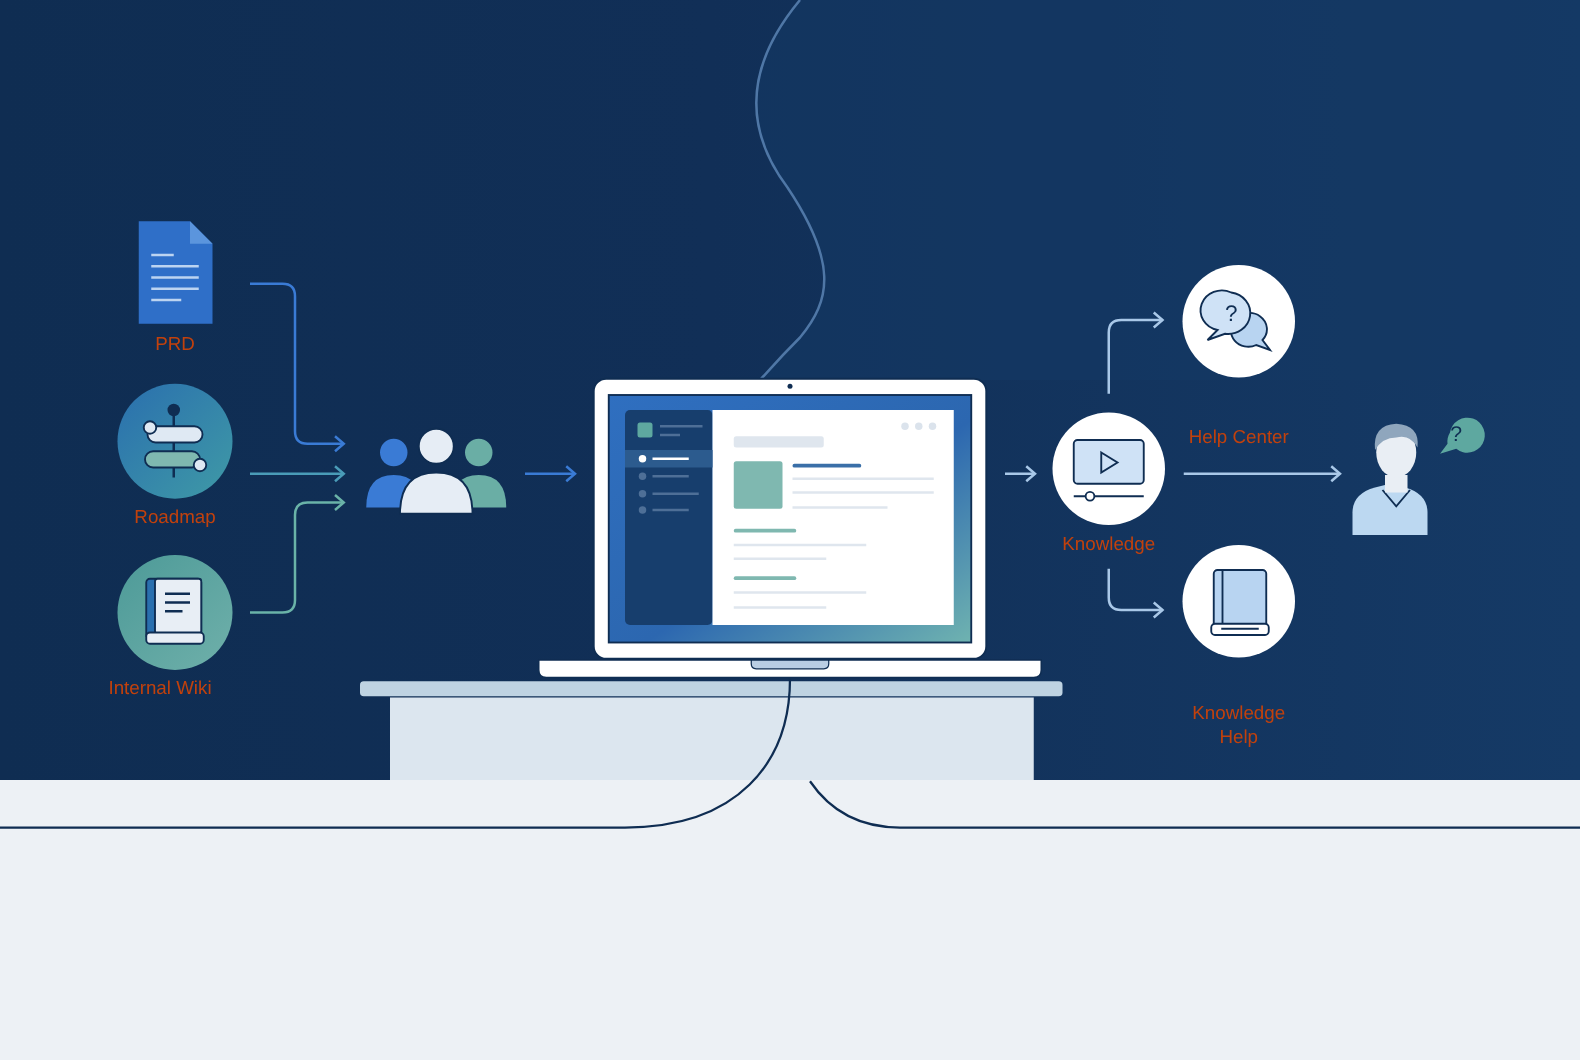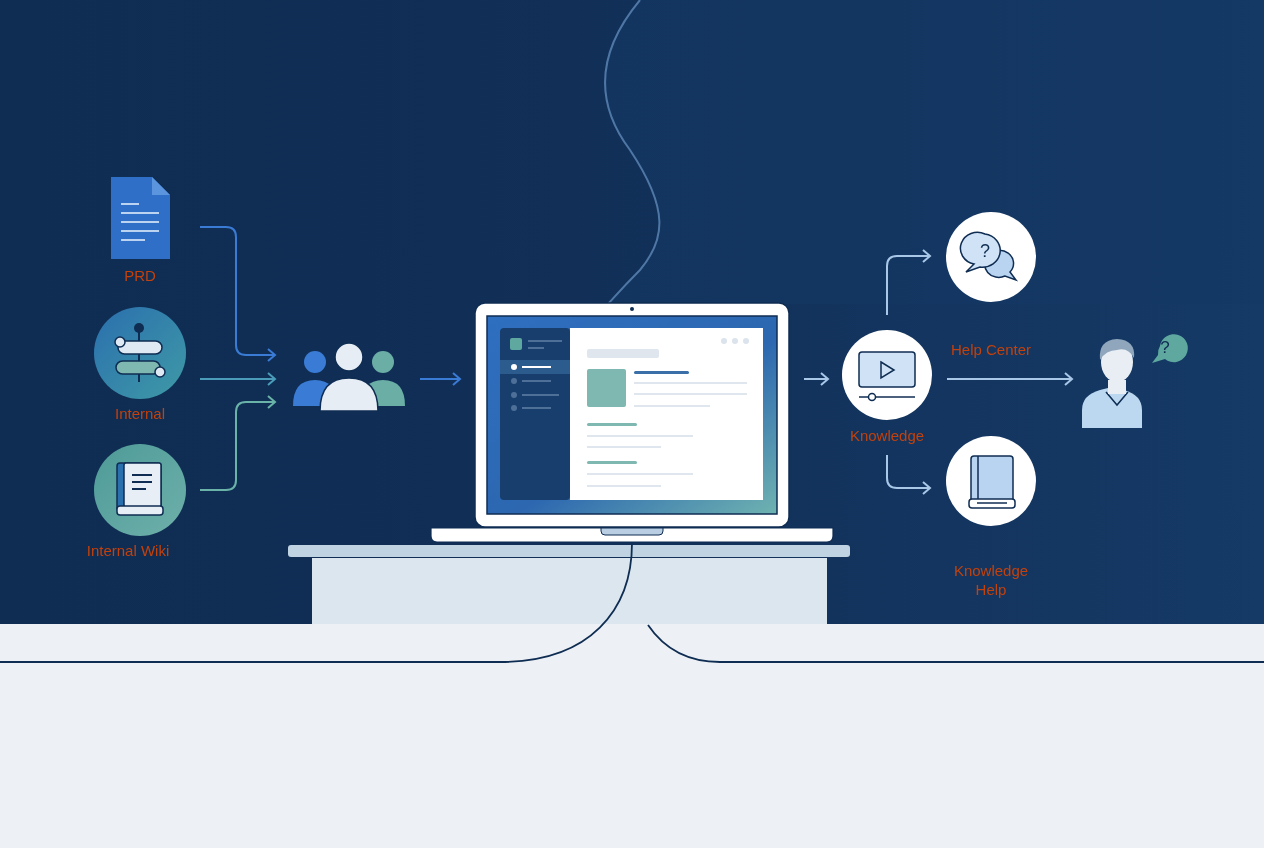--- a/index.html
+++ b/index.html
@@ -185,20 +185,20 @@
     <path d="M1106,392 L1117,405 L1128,392" fill="none" stroke="#0f2d52" stroke-width="1.5"></path>
     <rect x="1108" y="380" width="18" height="14" fill="#e9eef4"></rect>
     <ellipse cx="1117" cy="362" rx="16" ry="20" fill="#e9eef4"></ellipse>
     <path d="M1100,360 Q1098,340 1117,339 Q1136,340 1134,358 Q1128,347 1117,350 Q1106,350 1100,360 Z" fill="#8fa6bd"></path>
     <path d="M1160,346 A14,14 0 1 1 1165,359 L1152,363 L1158,355 A14,14 0 0 1 1160,346 Z" fill="#5ea8a0"></path>
     <text x="1165" y="353" text-anchor="middle" font-family="Liberation Sans, sans-serif" font-size="17" fill="#0f2d52">?</text>
   </g>
 </svg>
 
 <div class="label" style="left:100px;top:266px;width:80px;">PRD</div>
-<div class="label" style="left:90px;top:404px;width:100px;">Internal</div>
+<div class="label" style="left:90px;top:404px;width:100px;">Roadmap</div>
 <div class="label" style="left:68px;top:541px;width:120px;">Internal Wiki</div>
 <div class="label" style="left:837px;top:426px;width:100px;">Knowledge</div>
 <div class="label" style="left:931px;top:308px;width:120px;margin-top:32px;">Help Center</div>
 <div class="label" style="left:931px;top:561px;width:120px;">
   <div>Knowledge</div>
   <div>Help</div>
 </div>
 
 </body></html>

